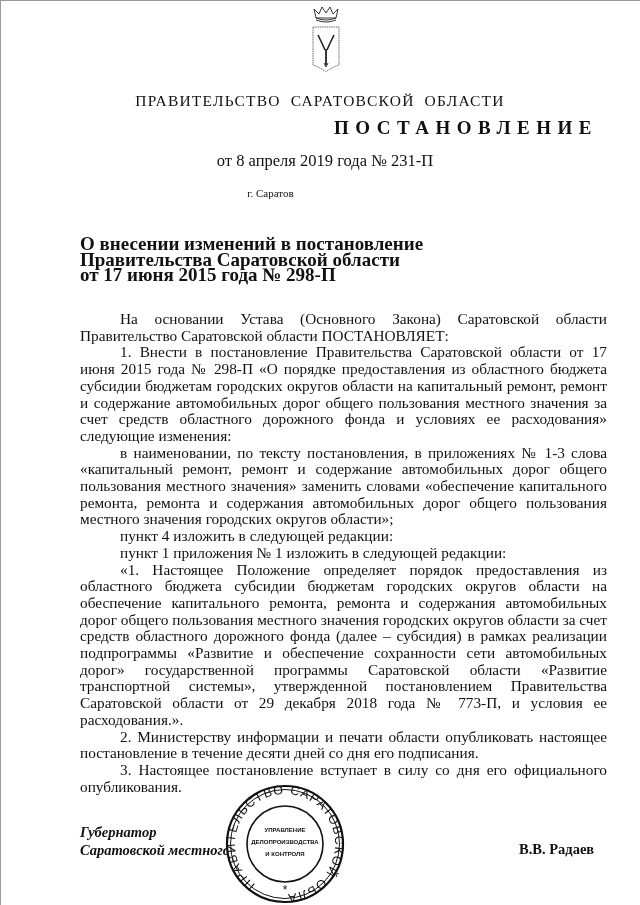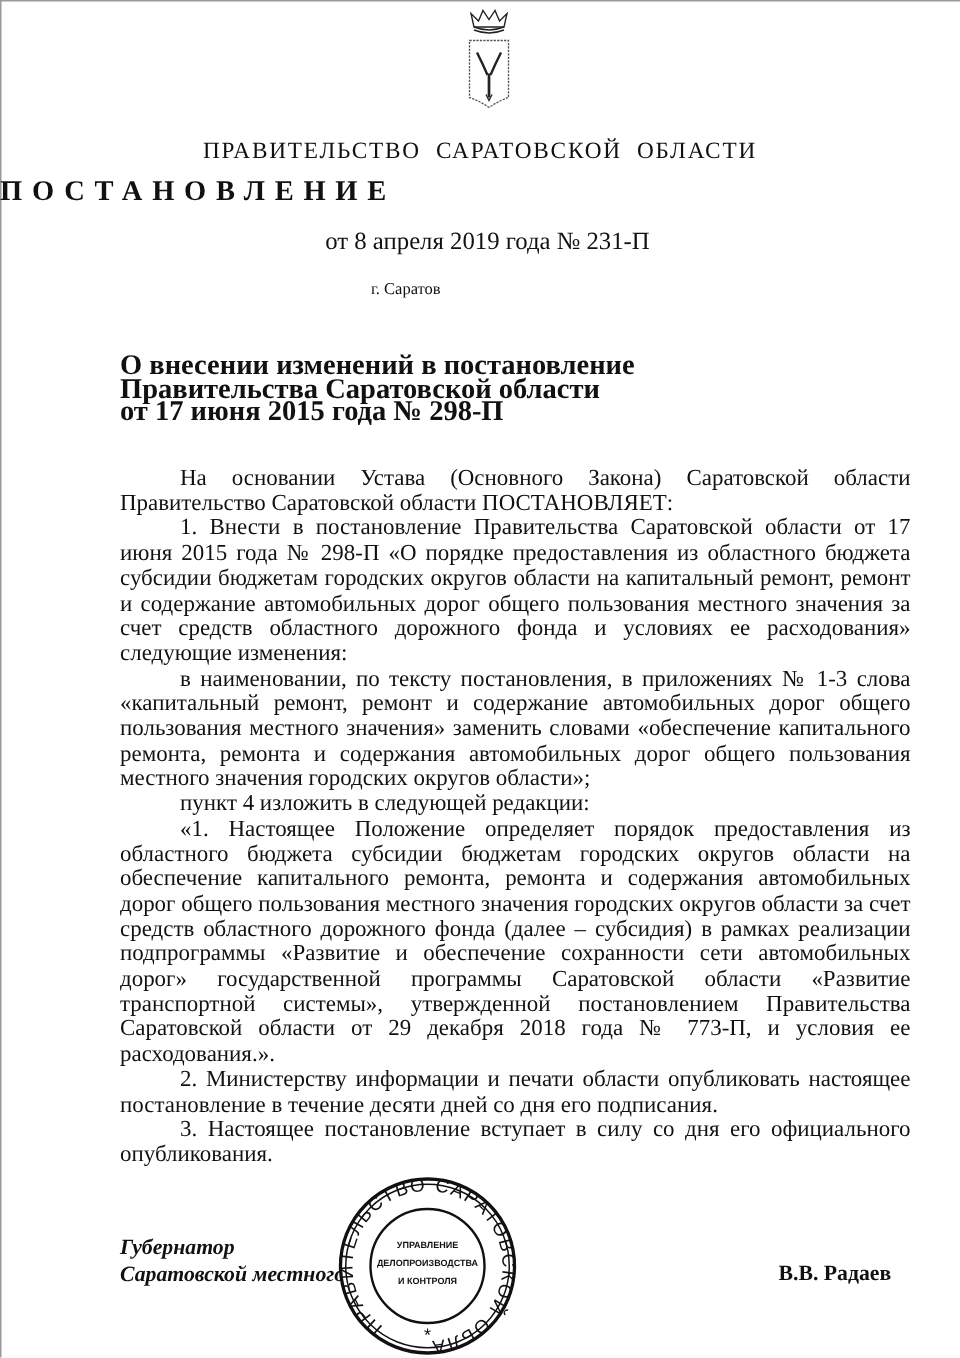--- a/index.html
+++ b/index.html
@@ -10,21 +10,21 @@
     .frame-top { position: absolute; left: 0; top: 0; width: 640px; height: 1px; background: #9a9a9a; }
     .frame-left { position: absolute; left: 0; top: 0; width: 1px; height: 905px; background: #9a9a9a; }
 
     .emblem { position: absolute; left: 311px; top: 5px; width: 30px; height: 68px; }
 
     .gov-title {
       position: absolute; left: 0; width: 640px; top: 92px; text-align: center;
       font-size: 15.5px; letter-spacing: 1.2px; word-spacing: 5px;
     }
     .doc-type {
-      position: absolute; left: 0; width: 598px; top: 117px; text-align: left;
+      position: absolute; left: 0; width: 598px; top: 117px; text-align: right;
       font-size: 19px; font-weight: bold; letter-spacing: 6.5px;
     }
     .doc-date {
       position: absolute; left: 0; width: 554px; top: 151px; text-align: center;
       font-size: 16.5px;
       margin-left: 48px;
     }
     .doc-city {
       position: absolute; left: 0; width: 541px; top: 187px; text-align: center;
       font-size: 11px;
@@ -80,20 +80,21 @@
   <div>О внесении изменений в постановление</div>
   <div>Правительства Саратовской области</div>
   <div>от 17 июня 2015 года № 298-П</div>
 </div>
 
 <div class="body-text">
   <p>На основании Устава (Основного Закона) Саратовской области Правительство Саратовской области ПОСТАНОВЛЯЕТ:</p>
   <p>1. Внести в постановление Правительства Саратовской области от 17 июня 2015 года № 298-П «О порядке предоставления из областного бюджета субсидии бюджетам городских округов области на капитальный ремонт, ремонт и содержание автомобильных дорог общего пользования местного значения за счет средств областного дорожного фонда и условиях ее расходования» следующие изменения:</p>
   <p>в наименовании, по тексту постановления, в приложениях № 1-3 слова «капитальный ремонт, ремонт и содержание автомобильных дорог общего пользования местного значения» заменить словами «обеспечение капитального ремонта, ремонта и содержания автомобильных дорог общего пользования местного значения городских округов области»;</p>
   <p>пункт 4 изложить в следующей редакции:</p>
+  <p>пункт 1 приложения № 1 изложить в следующей редакции:</p>
   <p>«1. Настоящее Положение определяет порядок предоставления из областного бюджета субсидии бюджетам городских округов области на обеспечение капитального ремонта, ремонта и содержания автомобильных дорог общего пользования местного значения городских округов области за счет средств областного дорожного фонда (далее – субсидия) в рамках реализации подпрограммы «Развитие и обеспечение сохранности сети автомобильных дорог» государственной программы Саратовской области «Развитие транспортной системы», утвержденной постановлением Правительства Саратовской области от 29 декабря 2018 года № 773-П, и условия ее расходования.».</p>
   <p>2. Министерству информации и печати области опубликовать настоящее постановление в течение десяти дней со дня его подписания.</p>
   <p>3. Настоящее постановление вступает в силу со дня его официального опубликования.</p>
 </div>
 
 <div class="signer">
   <div>Губернатор</div>
   <div>Саратовской местного</div>
 </div>
 <div class="signer-name">В.В. Радаев</div>

